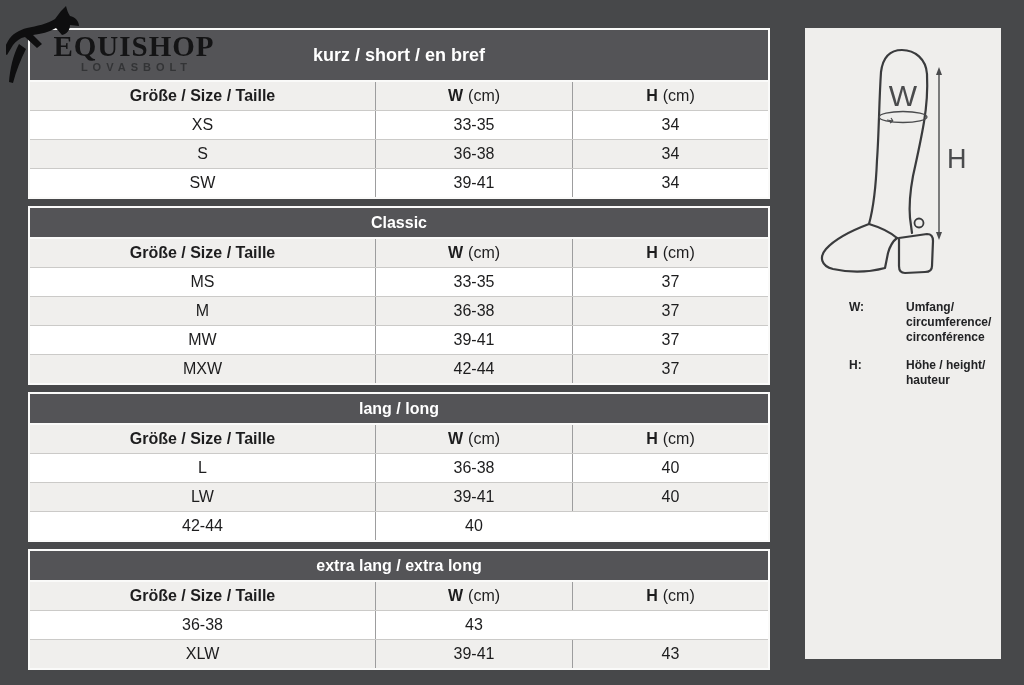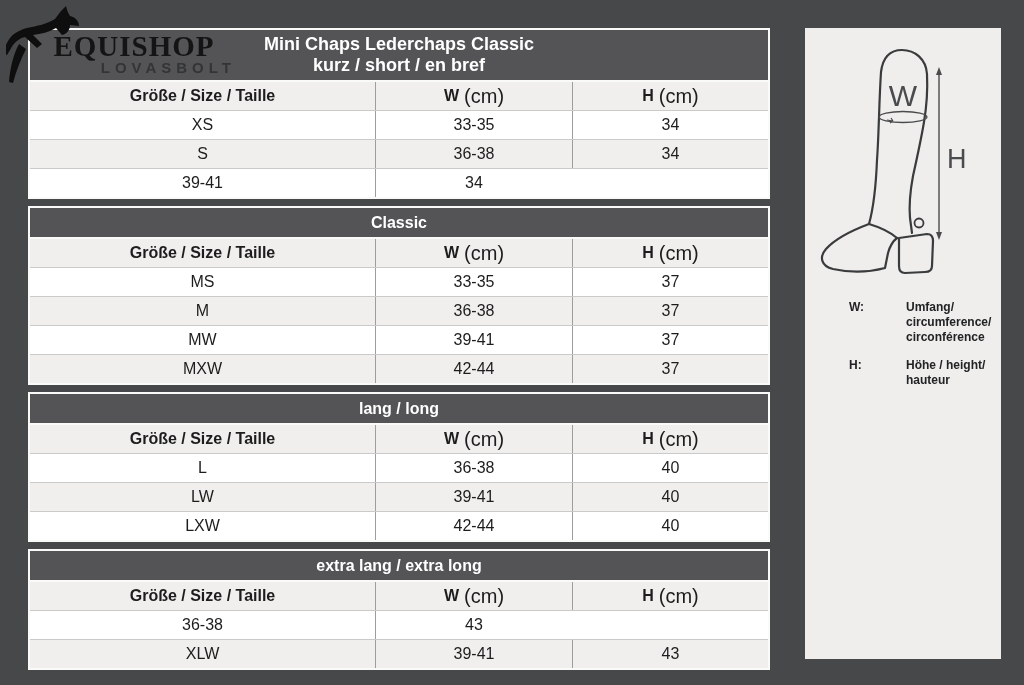--- a/index.html
+++ b/index.html
@@ -58,26 +58,25 @@
   }
   .brand {
     font-family: "Liberation Serif", serif;
     font-weight: bold;
     font-size: 29px;
     line-height: 30px;
     color: #141415;
     letter-spacing: 1px;
   }
   .tagline {
-    font-size: 15px;
+    font-size: 11px;
     letter-spacing: 5px;
     color: #333436;
     line-height: 13px;
     padding-left: 5px;
-    text-align: right;
   }
   .horse {
     position: absolute;
     left: -26px; top: -27px;
     width: 76px; height: 84px;
   }
   .row {
     display: grid;
     grid-template-columns: 345px 197px 1fr;
   }
@@ -92,21 +91,21 @@
     display: flex;
     align-items: center;
     justify-content: center;
     font-size: 16px;
     color: var(--ink);
     overflow: hidden;
     white-space: nowrap;
   }
   .cell + .cell { border-left: 1px solid var(--divider-v); }
   .row.header .cell { font-weight: bold; }
-  .row.header .unit { font-weight: normal; font-size: 20px; margin-left: 5px; }
+  .row.header .unit { font-weight: normal; font-size: 16px; margin-left: 5px; }
   .panel {
     position: absolute;
     left: 805px; top: 28px;
     width: 196px; height: 631px;
     background: var(--panel);
   }
   .diagram { display: block; margin: 12px auto 0 auto; }
   .legend { padding: 14px 10px 0 44px; }
   .legend-item {
     display: flex;
@@ -127,21 +126,20 @@
   <div class="table">
     <div class="band top">
       <div class="logo">
         <svg class="horse" viewBox="0 0 76 84">
           <path fill="#0e0e0f" d="M60,2 c1,4 2,7 4,10 c5,1 9,5 9,10 l-9,-1 c0,5 -3,9 -8,10 l-6,-7 c-7,4 -15,6 -23,7 l9,9 -5,4 -12,-11 c-5,1 -9,4 -12,8 l-6,10 -5,-3 6,-11 c4,-7 11,-11 19,-13 c10,-2 20,-4 28,-9 l6,-8 z"></path>
           <path fill="#0e0e0f" d="M13,40 c-6,11 -9,25 -10,38 l4,1 c3,-12 8,-24 13,-34 z"></path>
         </svg>
         <div class="brand">EQUISHOP</div>
         <div class="tagline">LOVASBOLT</div>
       </div>
-      <div class="title-line">Mini Chaps Lederchaps Classic</div>
       <div class="title-line">kurz / short / en bref</div>
     </div>
     <div class="row header">
       <div class="cell">Größe / Size / Taille</div>
       <div class="cell">
           <span>W</span>
           <span class="unit">(cm)</span>
         </div>
       <div class="cell">
           <span>H</span>
@@ -152,20 +150,21 @@
       <div class="cell">XS</div>
       <div class="cell">33-35</div>
       <div class="cell">34</div>
     </div>
     <div class="row data alt">
       <div class="cell">S</div>
       <div class="cell">36-38</div>
       <div class="cell">34</div>
     </div>
     <div class="row data">
+      <div class="cell">SW</div>
       <div class="cell">39-41</div>
       <div class="cell">34</div>
     </div>
   </div>
 
   <div class="table">
     <div class="band">Classic</div>
     <div class="row header">
       <div class="cell">Größe / Size / Taille</div>
       <div class="cell">
@@ -216,21 +215,20 @@
       <div class="cell">L</div>
       <div class="cell">36-38</div>
       <div class="cell">40</div>
     </div>
     <div class="row data alt">
       <div class="cell">LW</div>
       <div class="cell">39-41</div>
       <div class="cell">40</div>
     </div>
     <div class="row data">
-      <div class="cell">LXW</div>
       <div class="cell">42-44</div>
       <div class="cell">40</div>
     </div>
   </div>
 
   <div class="table">
     <div class="band">extra lang / extra long</div>
     <div class="row header">
       <div class="cell">Größe / Size / Taille</div>
       <div class="cell">

